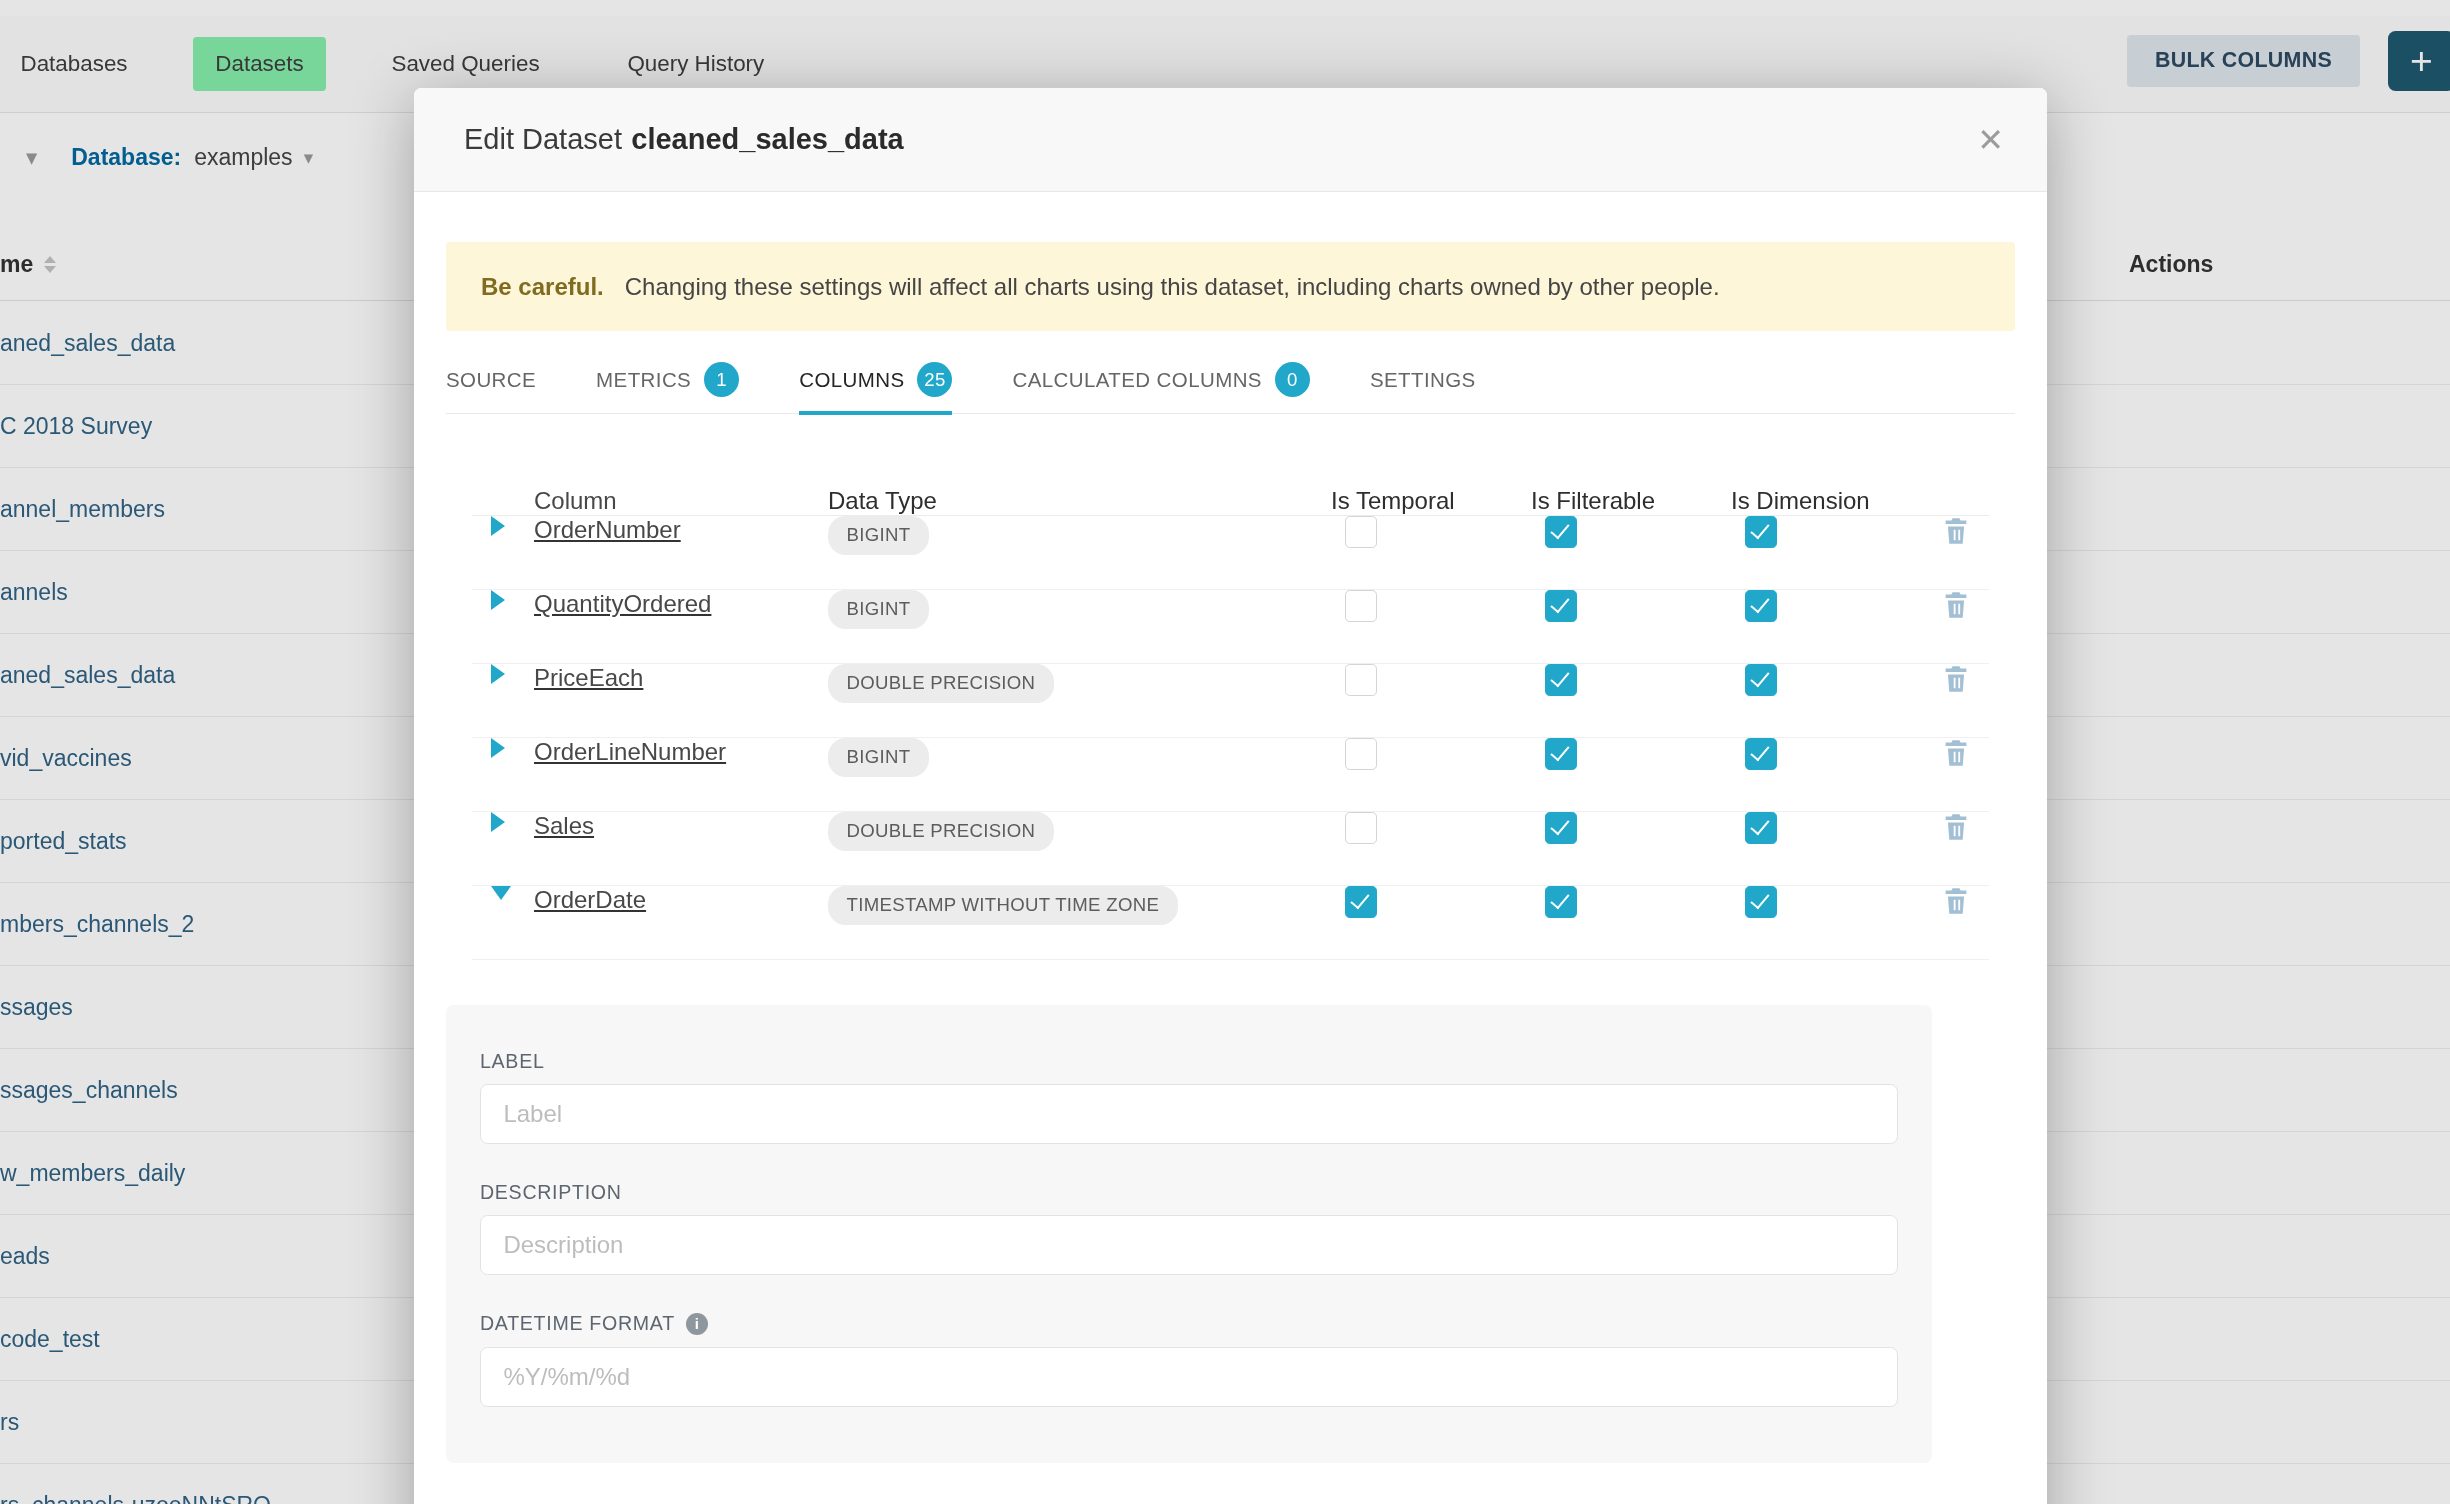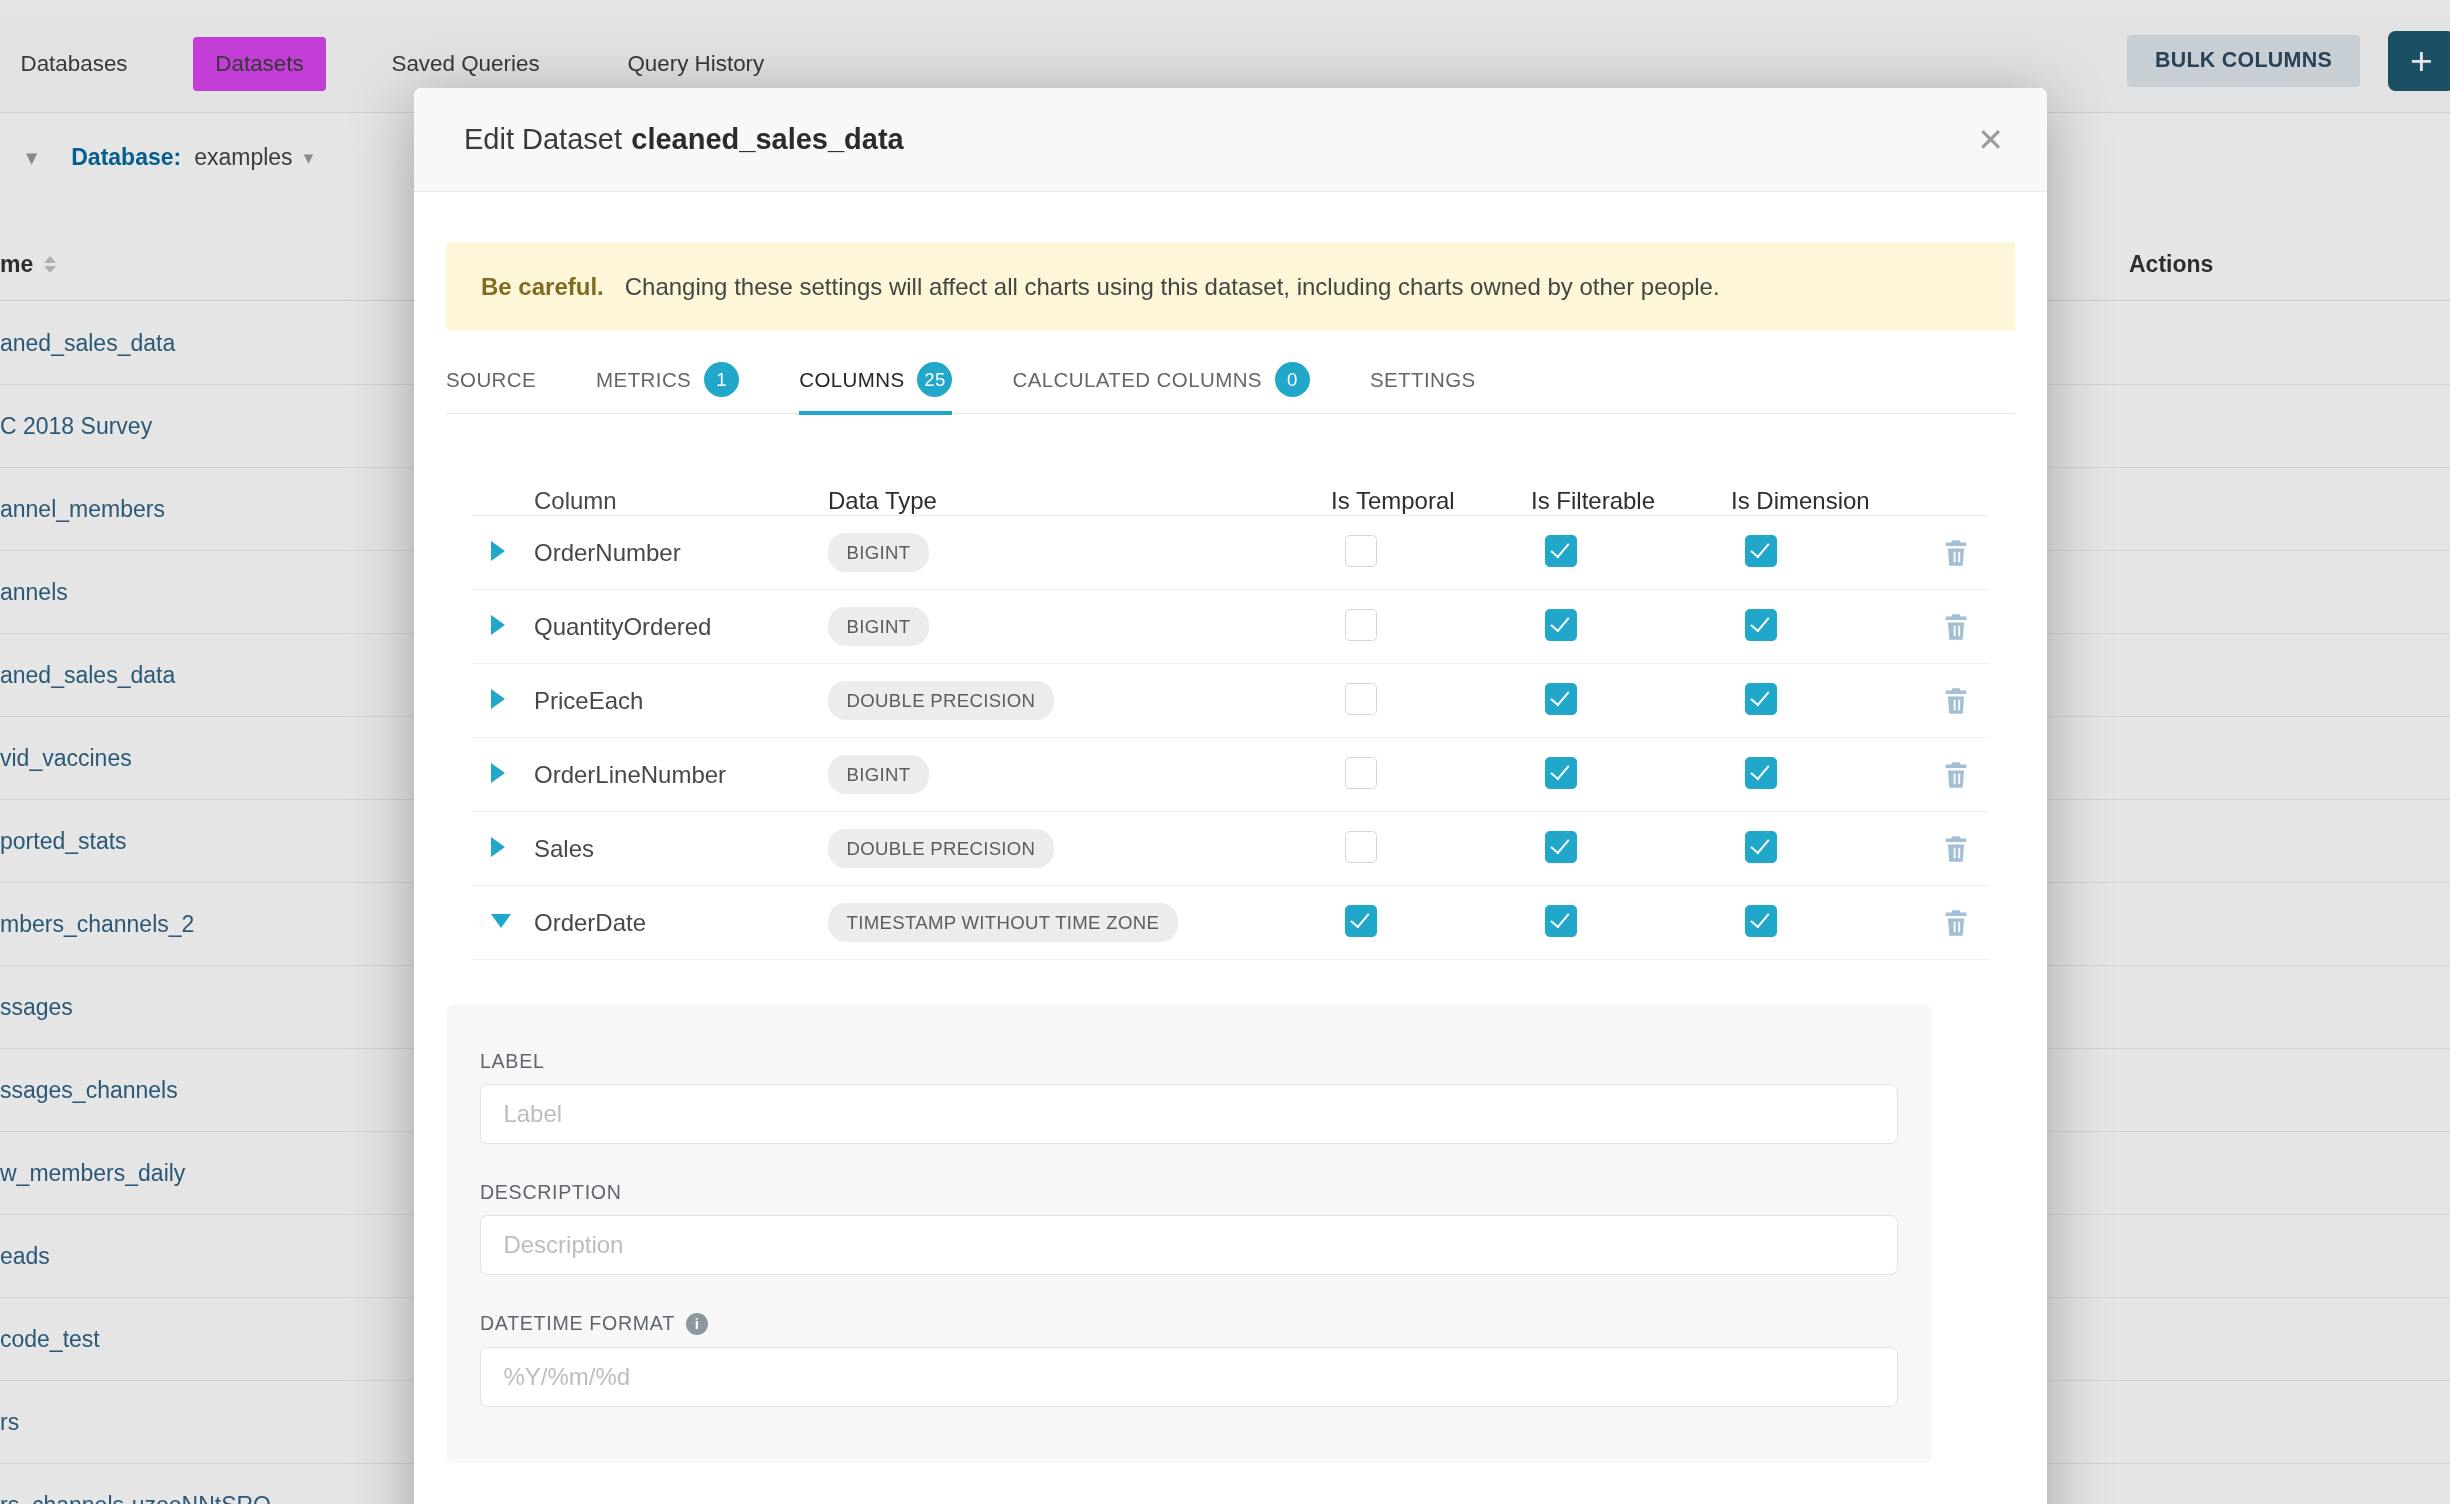--- a/index.html
+++ b/index.html
@@ -14,21 +14,21 @@
   .topnav{
     position:absolute;top:16px;left:0;right:0;height:97px;
     background:#fcfcfc;border-bottom:1.9px solid #e6e6e6;
     display:flex;align-items:center;box-sizing:border-box;
   }
   .nav-item{
     font-size:22.4px;color:#3f3f3f;margin-right:43px;padding:14px 22.4px;
     border-radius:3.7px;white-space:nowrap;cursor:pointer;
   }
   .nav-item:first-child{margin-left:-1.9px;}
-  .nav-item.active{background:#d946ef;}
+  .nav-item.active{background:#86efac;}
   .bulk-select{
     position:absolute;right:90px;top:18.6px;height:52px;padding:0 28px;
     display:flex;align-items:center;background:#dfe7ec;border-radius:3.7px;
     font-size:21.4px;font-weight:600;color:#2f4a63;letter-spacing:0.3px;cursor:pointer;
   }
   .add-btn{
     position:absolute;left:2388px;top:15px;width:67px;height:60px;
     background:var(--add_button_bg,#1f5a70);color:#fff;border-radius:7.5px;
     display:flex;align-items:center;justify-content:center;
     font-size:39px;font-weight:400;cursor:pointer;
@@ -92,21 +92,21 @@
     min-width:35px;height:35px;border-radius:17.7px;background:var(--primary,#20a7c9);
     color:#fff;font-size:18.6px;display:flex;align-items:center;justify-content:center;
     padding:0 5.6px;box-sizing:border-box;
   }
   
   .col-table{margin:41px 26px 0;}
   .t-head{
     display:flex;align-items:flex-end;height:60px;border-bottom:1.9px solid #ececec;
     font-weight:normal;font-size:24px;color:#2e2e2e;
   }
-  .t-row{display:flex;align-items:center;height:73px;border-bottom:1.9px solid #f0f0f0;}
+  .t-row{display:flex;height:73px;border-bottom:1.9px solid #f0f0f0;text-decoration:underline;}
   .col{box-sizing:border-box;}
   .col.expand{width:62px;padding-left:18.6px;}
   .col.name{width:294px;font-size:24px;color:#484848;}
   .col.type{width:503px;}
   .col.check{width:200px;}
   .col.trashcol{margin-left:auto;padding-right:18.6px;color:var(--trash,#a2bfd4);cursor:pointer;}
   .caret{
     display:inline-block;width:0;height:0;cursor:pointer;
     border-top:10.3px solid transparent;border-bottom:10.3px solid transparent;
     border-left:14px solid var(--primary,#20a7c9);

